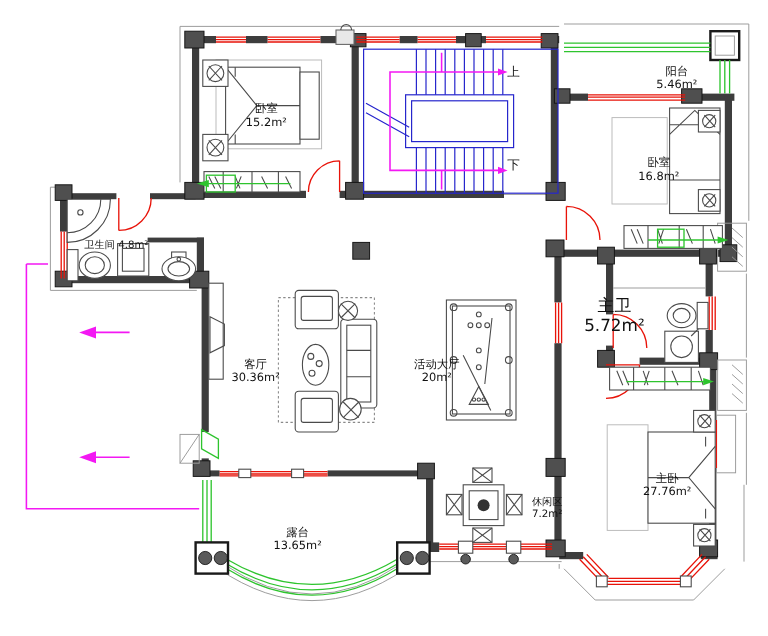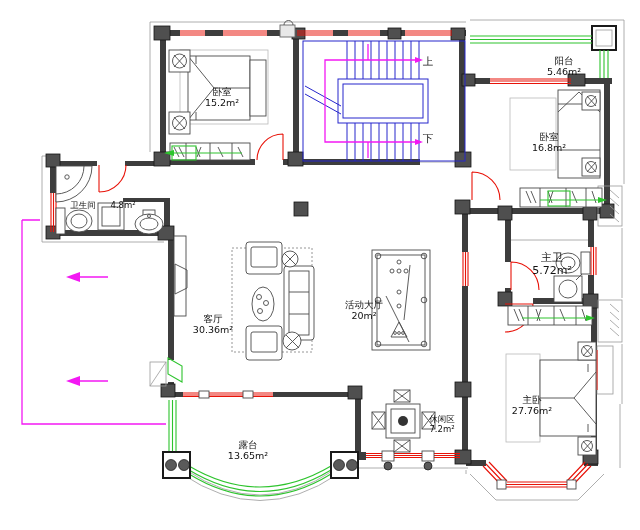--- a/index.html
+++ b/index.html
@@ -2,21 +2,21 @@
 <html><head>
 <meta charset="utf-8">
 <style>
   html,body{margin:0;padding:0;background:#fff;}
   .stage{position:relative;width:640px;height:530px;background:#ffffff;overflow:hidden;
          font-family:"DejaVu Sans",sans-serif;}
   .stage svg{position:absolute;left:0;top:0;}
   .lbl{position:absolute;transform:translate(-50%,-50%);text-align:center;
        font-size:9.5px;color:#111;line-height:1.2;white-space:nowrap;}
   .lbl span{display:block;}
-  .lbl.inline span{display:inline;margin-left:12px;}
+  .lbl.inline span{display:inline;}
   .lbl.big{font-size:10.5px;}
   
   .wall{fill:#3d3d3d;stroke:none;}
   .col{fill:#4f4f4f;stroke:#141414;stroke-width:0.8;}
   .wcol{fill:#ffffff;stroke:#1a1a1a;stroke-width:2;}
   .red{stroke:#e81309;stroke-width:1.1;fill:none;}
   .grn{stroke:#2ec42e;stroke-width:1.1;fill:none;}
   .grnf{fill:#2ec42e;stroke:none;}
   .blu{stroke:#2626cc;stroke-width:1;fill:none;}
   .mag{stroke:#f318f3;stroke-width:1.3;fill:none;}
@@ -349,37 +349,37 @@
       <span>5.46m²</span>
     </div>
     <div class="lbl" style="left:549px;top:142px">
       <span>卧室</span>
       <span>16.8m²</span>
     </div>
     <div class="lbl inline" style="left:97px;top:205px;font-size:8.5px">
       <span>卫生间</span>
       <span>4.8m²</span>
     </div>
-    <div class="lbl" style="left:213px;top:324px">
+    <div class="lbl" style="left:213px;top:310px">
       <span>客厅</span>
       <span>30.36m²</span>
     </div>
     <div class="lbl" style="left:364px;top:310px">
       <span>活动大厅</span>
       <span>20m²</span>
     </div>
-    <div class="lbl" style="left:552px;top:264px;font-size:11px">
+    <div class="lbl" style="left:512px;top:264px;font-size:14px">
       <span>主卫</span>
       <span>5.72m²</span>
     </div>
-    <div class="lbl" style="left:532px;top:405px">
+    <div class="lbl" style="left:556px;top:405px">
       <span>主卧</span>
       <span>27.76m²</span>
     </div>
-    <div class="lbl" style="left:442px;top:424px;font-size:8.5px">
+    <div class="lbl" style="left:456px;top:424px;font-size:8.5px">
       <span>休闲区</span>
       <span>7.2m²</span>
     </div>
     <div class="lbl" style="left:248px;top:450px">
       <span>露台</span>
       <span>13.65m²</span>
     </div>
   </div>
 </div>
 

